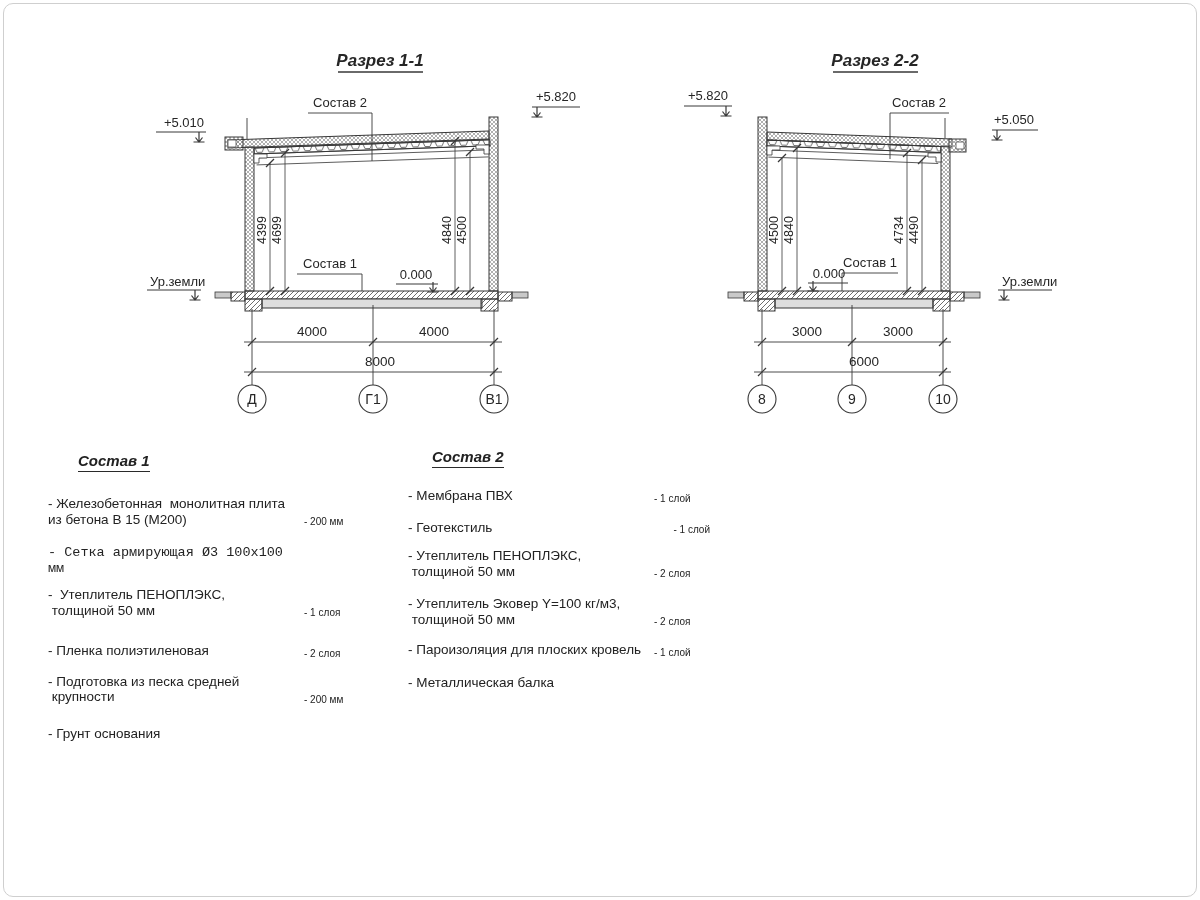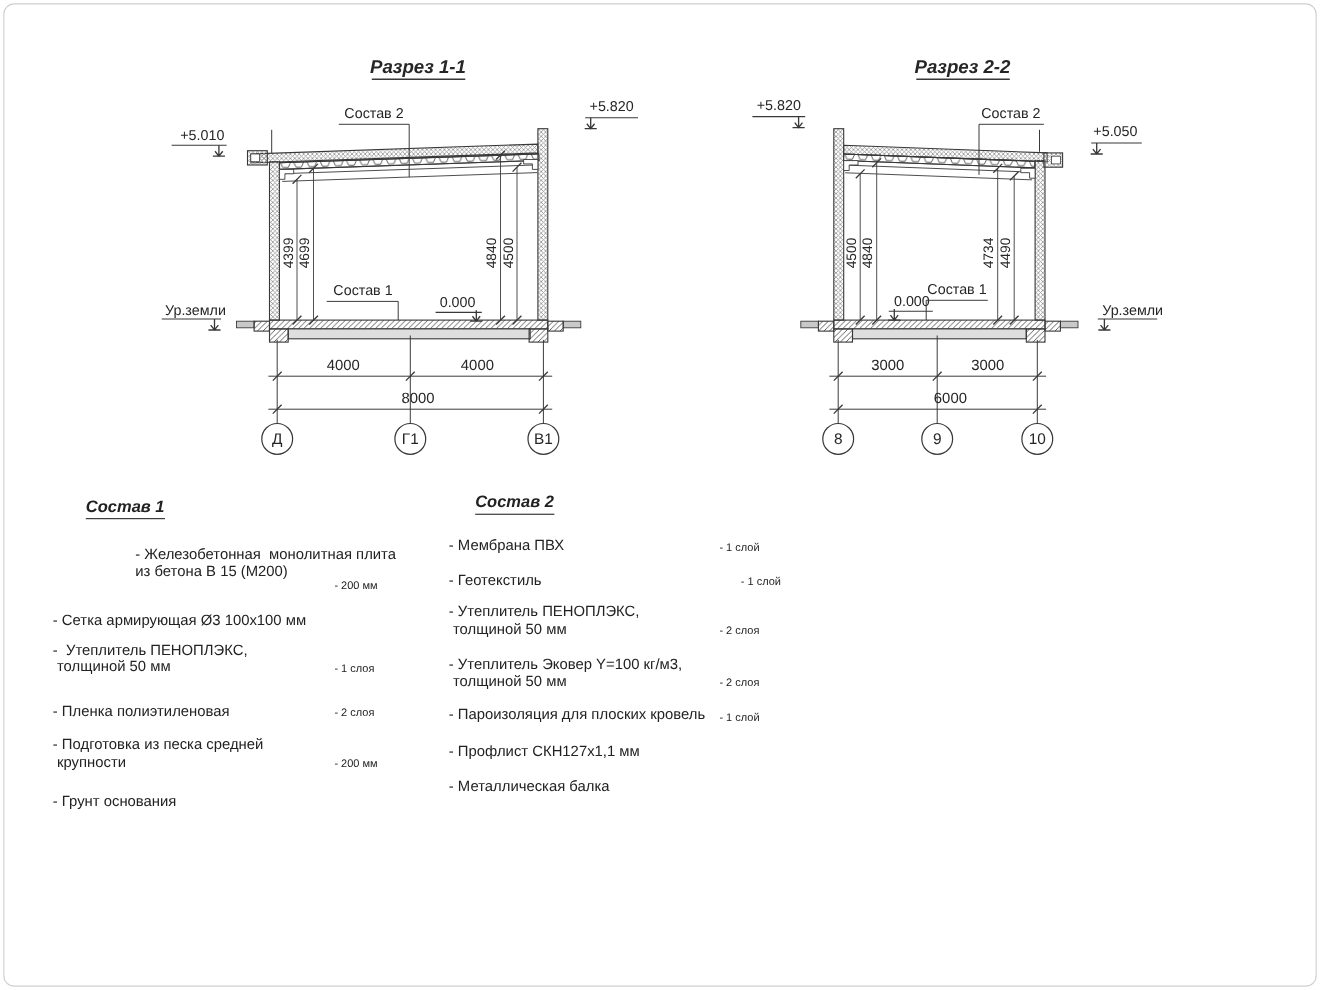--- a/index.html
+++ b/index.html
@@ -249,26 +249,26 @@
         <text class="axis" x="762" y="404" text-anchor="middle">8</text>
         <text class="axis" x="852" y="404" text-anchor="middle">9</text>
         <text class="axis" x="943" y="404" text-anchor="middle">10</text>
       </g>
     </g>
   </g>
 </svg>
 
 <div class="complist" style="left:48px;top:452px;width:312px;">
   <h3 class="comp-title" style="margin-left:30px;">Состав 1</h3>
-  <div class="comp-row" style="margin-top:24px;flex-direction:column;">
+  <div class="comp-row" style="margin-top:24px;">
     <div class="comp-name">- Железобетонная  монолитная плита
 из бетона В 15 (М200)</div>
     <div class="comp-qty">- 200 мм</div>
   </div>
-  <div class="comp-row" style="margin-top:18px;">
+  <div class="comp-row" style="margin-top:18px;font-family:Liberation Mono, monospace;">
     <div class="comp-name">- Сетка армирующая Ø3 100x100 мм</div>
     <div class="comp-qty"></div>
   </div>
   <div class="comp-row" style="margin-top:11px;">
     <div class="comp-name">-  Утеплитель ПЕНОПЛЭКС,
  толщиной 50 мм</div>
     <div class="comp-qty">- 1 слоя</div>
   </div>
   <div class="comp-row" style="margin-top:25px;">
     <div class="comp-name">- Пленка полиэтиленовая</div>
@@ -303,20 +303,16 @@
   <div class="comp-row" style="margin-top:17px;">
     <div class="comp-name">- Утеплитель Эковер Y=100 кг/м3,
  толщиной 50 мм</div>
     <div class="comp-qty">- 2 слоя</div>
   </div>
   <div class="comp-row" style="margin-top:15px;">
     <div class="comp-name">- Пароизоляция для плоских кровель</div>
     <div class="comp-qty">- 1 слой</div>
   </div>
   <div class="comp-row" style="margin-top:17px;">
-    <div class="comp-name">- Профлист СКН127x1,1 мм</div>
-    <div class="comp-qty"></div>
-  </div>
-  <div class="comp-row" style="margin-top:17px;">
     <div class="comp-name">- Металлическая балка</div>
     <div class="comp-qty"></div>
   </div>
 </div>
 
 </body></html>

